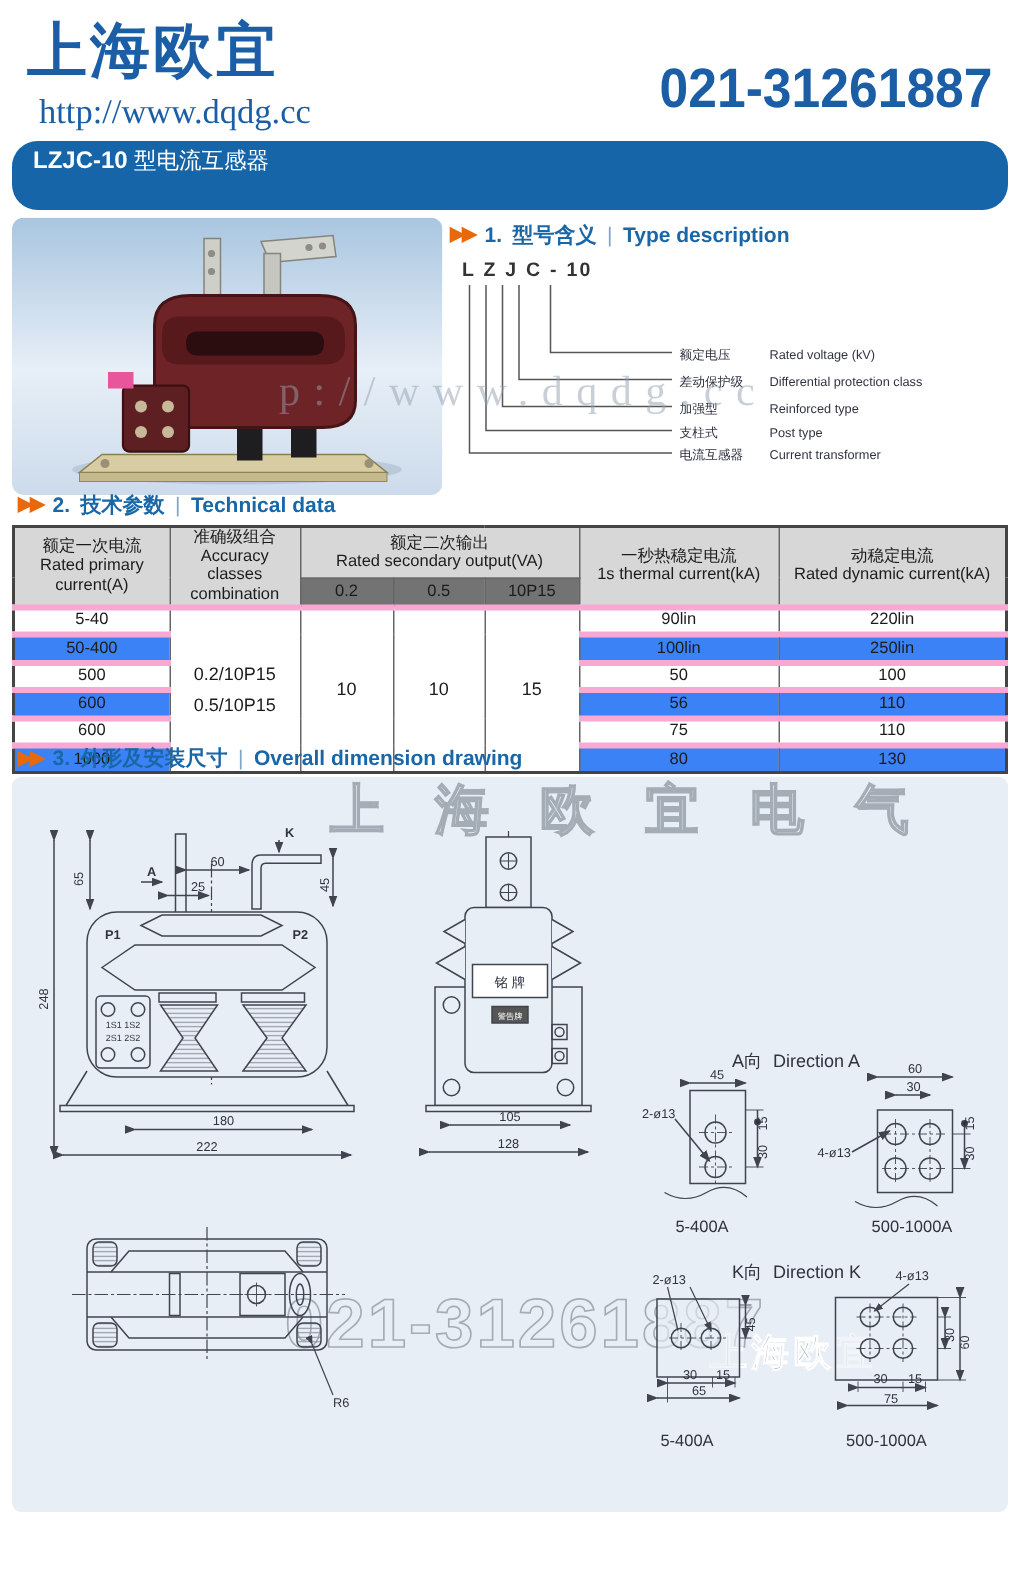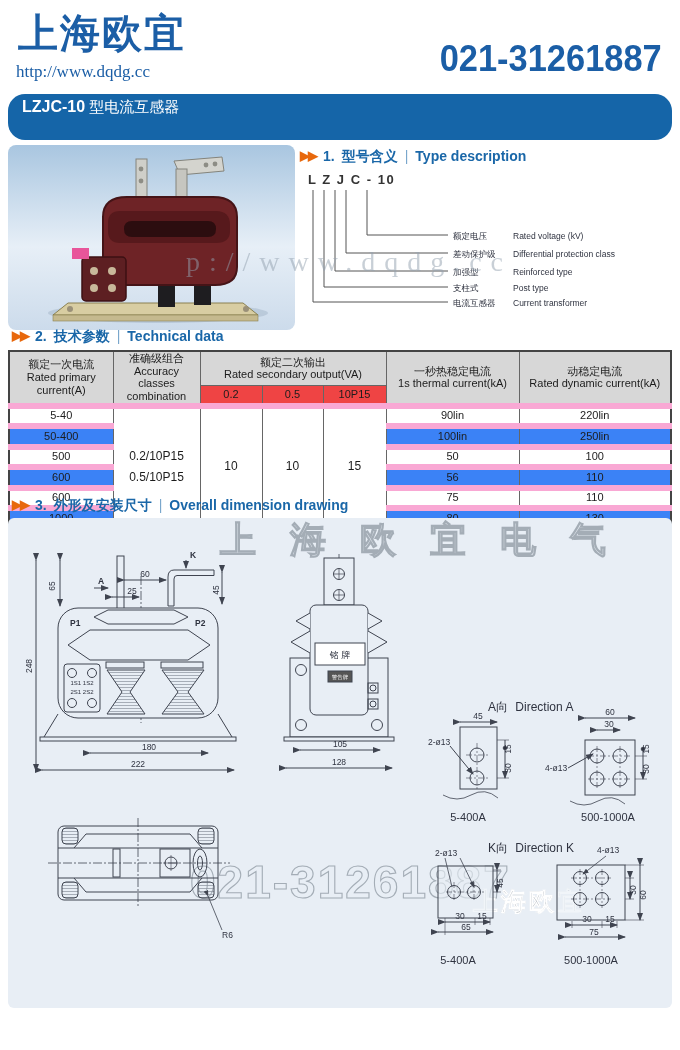--- a/index.html
+++ b/index.html
@@ -1,20 +1,20 @@
 <!DOCTYPE html>
 <html><head>
 <meta charset="utf-8">
 <style>
   html,body{margin:0;padding:0;background:#fff;}
   .page{position:relative;width:680px;height:1050px;background:#fff;overflow:hidden;
         font-family:"Liberation Sans",sans-serif;color:#222;}
   
   .logo{position:absolute;left:18px;top:6px;font-size:40px;font-weight:bold;color:#1b5ea6;letter-spacing:2px;}
-  .logo-url{position:absolute;left:16px;top:62px;font-size:17px;color:#1b5ea6;font-family:"Liberation Serif",serif;}
+  .logo-url{position:absolute;left:26px;top:62px;font-size:23px;color:#1b5ea6;font-family:"Liberation Serif",serif;}
   .phone{position:absolute;right:18px;top:38px;font-size:37px;font-weight:bold;color:#1b5ea6;
          transform:scaleX(.93);transform-origin:right;letter-spacing:0px;}
   
   .title-bar{position:absolute;left:8px;top:94px;width:664px;height:46px;background:#1565a8;border-radius:17px;
              color:#fff;padding:4px 0 0 14px;box-sizing:border-box;}
   .title-bar .l1{font-size:15px;}
   .title-bar .l1 .model{font-weight:bold;font-size:16px;}
   .title-bar .l2{font-size:14px;margin-top:1px;}
   
   .sec-head{position:absolute;display:flex;align-items:baseline;gap:7px;color:#1a67a8;font-size:14px;font-weight:bold;}
@@ -25,22 +25,22 @@
   
   .wm-url{position:absolute;left:186px;top:246px;font-size:28px;letter-spacing:9px;color:#93a1af;opacity:.5;
           font-family:"Liberation Serif",serif;pointer-events:none;}
   
   .type-diagram{position:absolute;left:300px;top:168px;}
   
   table.tech{position:absolute;left:8px;top:350px;width:664px;border-collapse:collapse;table-layout:fixed;
              font-size:11px;text-align:center;color:#1c1c1c;border:2px solid #444;}
   table.tech th,table.tech td{border:1px solid #666;padding:0;line-height:1.15;}
   table.tech thead th{background:#d7d7d7;font-weight:normal;}
-  table.tech thead tr.sub th{background:#ef4444;height:17px;font-size:11px;}
-  table.tech tbody td{height:14.5px;border-top:6px solid #f9a8d4;border-bottom:1px solid #c9c9c9;}
+  table.tech thead tr.sub th{background:#737373;height:17px;font-size:11px;}
+  table.tech tbody td{height:14.5px;border-top:4px solid #f9a8d4;border-bottom:1px solid #c9c9c9;}
   table.tech tbody tr.stripe td{background:#3b82f6;}
   table.tech td.merge{background:#fff !important;font-size:12px;}
   .acc-cell div{margin:7px 0;}
   
   .draw-panel{position:absolute;left:8px;top:518px;width:664px;height:490px;background:#e8eef5;border-radius:6px;}
   svg text{font-family:"Liberation Sans",sans-serif;}
   .dim{font-size:8.5px;fill:#2f3340;}
   .cap{font-size:11px;fill:#2f3340;}
   .ol-wm{fill:none;stroke:#a4adb6;stroke-width:1.1;font-weight:bold;}
 </style>

